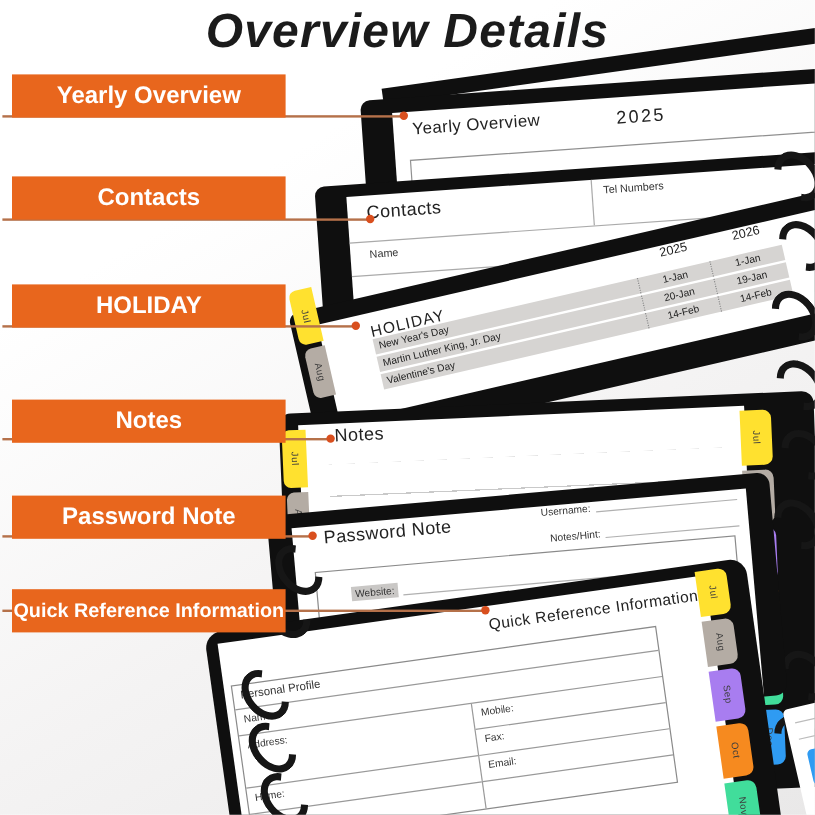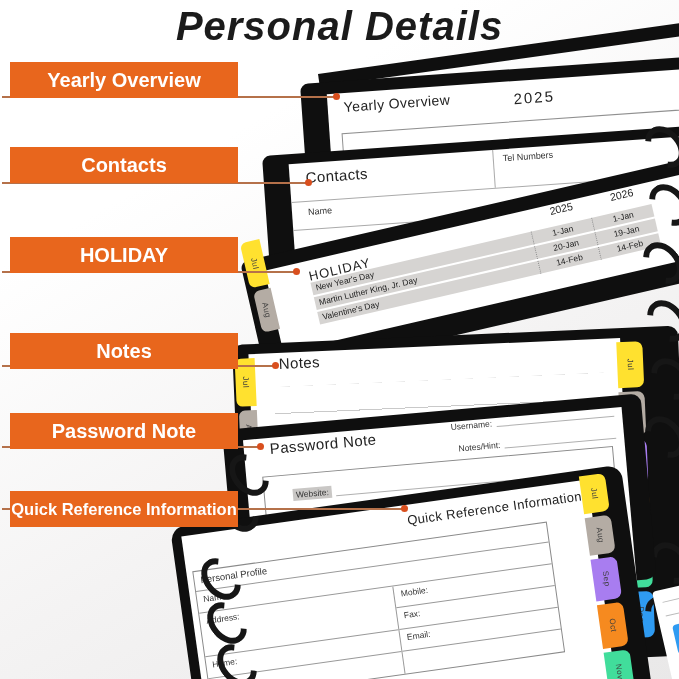--- a/index.html
+++ b/index.html
@@ -124,21 +124,21 @@
   .rr4{left:650px;top:298px}.rr5{left:654px;top:356px}.rr6{left:648px;top:414px}
   .rr7{left:654px;top:540px}.rr8{left:648px;top:594px}
   .lr1{left:232px;top:452px}.lr2{left:222px;top:488px}.lr3{left:204px;top:556px}
   .lr4{left:210px;top:600px}.lr5{left:220px;top:642px}
 </style>
 </head>
 <body>
 
 <div class="canvas">
 
-  <div class="main-title">Personal Details</div>
+  <div class="main-title">Overview Details</div>
 
   <div class="backcover"></div>
 
   <div class="pg g1">
     <div class="sheet">
       <div class="pgtitle">Yearly Overview</div>
       <div class="year">2025</div>
       <div class="gridbox"></div>
     </div>
   </div>

